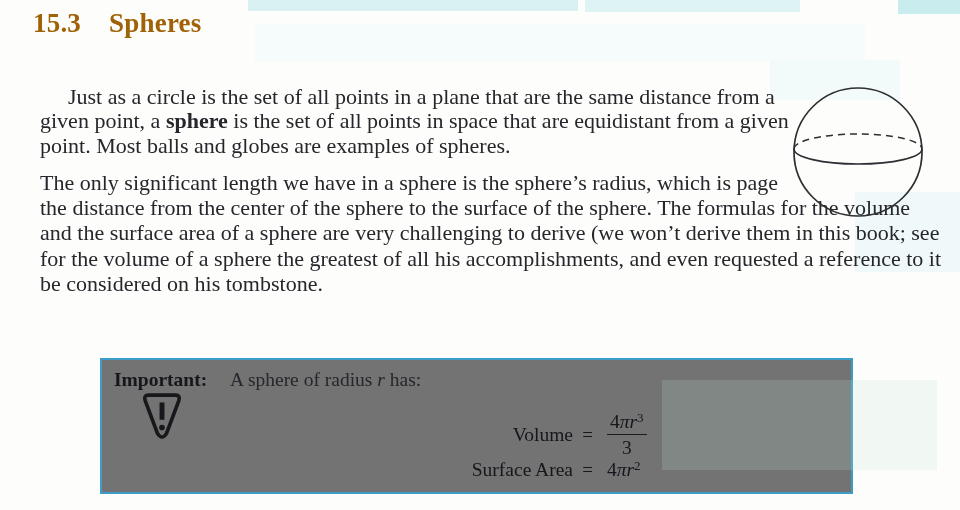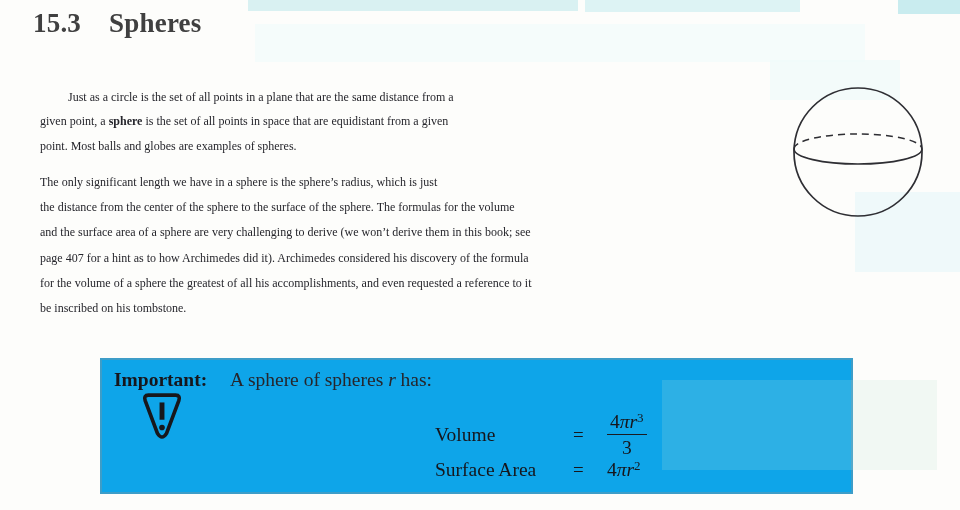--- a/index.html
+++ b/index.html
@@ -18,25 +18,25 @@
   .a1 { left:248px; top:0; width:330px; height:11px; background:#d9f1f2; }
   .a2 { left:585px; top:0; width:215px; height:12px; background:#ddf3f4; }
   .a3 { left:898px; top:0; width:62px; height:14px; background:#c9ecef; }
   .a4 { left:255px; top:24px; width:610px; height:38px; background:#f3fbfb; opacity:.8; }
   .a5 { left:855px; top:192px; width:105px; height:80px; background:#edf8f9; opacity:.9; }
   .a6 { left:770px; top:60px; width:130px; height:40px; background:#f0fafa; opacity:.8; }
 
   .heading {
     position:absolute; left:33px; top:8px;
     font-size:27px; font-weight:bold; letter-spacing:.2px;
-    color:#404040;
+    color:#a16207;
   }
   .heading .num { margin-right:28px; }
 
-  .para { position:absolute; left:40px; font-size:12px; line-height:24.4px; white-space:nowrap; }
+  .para { position:absolute; left:40px; font-size:22px; line-height:24.4px; white-space:nowrap; }
   #para1 { top:85px; }
   #para2 { top:170px; line-height:25.2px; }
   .tline.indent { padding-left:28px; }
   .tline b, .tline .bold { font-weight:bold; }
 
   #sphere { position:absolute; left:786px; top:82px; }
 
   #important-box {
     position:absolute; left:100px; top:358px; width:753px; height:136px;
     background:#9ad5e5; border:2px solid #3d9dc8;
@@ -80,46 +80,45 @@
   <div class="heading">
     <span class="num">15.3</span><span>Spheres</span>
   </div>
 
   <div id="para1" class="para">
       <div class="tline indent"><span>Just as a circle is the set of all points in a plane that are the same distance from a</span></div>
       <div class="tline"><span>given point, a </span><span class="bold">sphere</span><span> is the set of all points in space that are equidistant from a given</span></div>
       <div class="tline"><span>point.  Most balls and globes are examples of spheres.</span></div>
     </div>
   <div id="para2" class="para">
-      <div class="tline"><span>The only significant length we have in a sphere is the sphere’s radius, which is just</span></div>
+      <div class="tline"><span>The only significant length we have in a sphere is the sphere’s radius, which is page</span></div>
       <div class="tline"><span>the distance from the center of the sphere to the surface of the sphere.  The formulas for the volume</span></div>
       <div class="tline"><span>and the surface area of a sphere are very challenging to derive (we won’t derive them in this book; see</span></div>
-      <div class="tline"><span>page 407 for a hint as to how Archimedes did it).  Archimedes considered his discovery of the formula</span></div>
       <div class="tline"><span>for the volume of a sphere the greatest of all his accomplishments, and even requested a reference to it</span></div>
-      <div class="tline"><span>be inscribed on his tombstone.</span></div>
+      <div class="tline"><span>be considered on his tombstone.</span></div>
     </div>
 
   <svg id="sphere" width="150" height="140" viewBox="0 0 150 140">
     <circle cx="72" cy="70" r="64" fill="none" stroke="#2e2e33" stroke-width="1.7"></circle>
     <path d="M 8 67 A 64 15 0 0 0 136 67" fill="none" stroke="#2e2e33" stroke-width="1.6"></path>
     <path d="M 8 67 A 64 15 0 0 1 136 67" fill="none" stroke="#2e2e33" stroke-width="1.5" stroke-dasharray="7 5"></path>
   </svg>
 
-  <div id="important-box" style="background: #0ea5e9; border-color: rgb(61, 157, 200);">
+  <div id="important-box" style="background: #737373; border-color: rgb(61, 157, 200); text-align: right;">
     <div class="ghost-box-text"></div>
 
     <span class="imp-label">Important:</span>
 
     <svg class="imp-icon" width="40" height="50" viewBox="0 0 44 54">
       <path d="M7 3 L37 3 Q42.5 3 40.5 9 L27 45 Q22 53 17 45 L3.5 9 Q1.5 3 7 3 Z" fill="none" stroke="#17171c" stroke-width="4" stroke-linejoin="round"></path>
       <line x1="22" y1="11" x2="22" y2="30" stroke="#17171c" stroke-width="5.4"></line>
       <circle cx="22" cy="38.5" r="3.1" fill="#17171c"></circle>
     </svg>
 
-    <span class="imp-intro" id="imp-intro"><span>A sphere of spheres </span><span class="it">r</span><span> has:</span></span>
+    <span class="imp-intro" id="imp-intro"><span>A sphere of radius </span><span class="it">r</span><span> has:</span></span>
 
     <div class="frow" style="top:51px;">
       <span class="flabel">Volume</span>
       <span class="feq">=</span>
       <span class="fraction">
         <span class="num" id="frac-num"><span>4</span><span class="it">πr</span><span class="sup">3</span></span>
         <span class="den">3</span>
       </span>
     </div>
 

